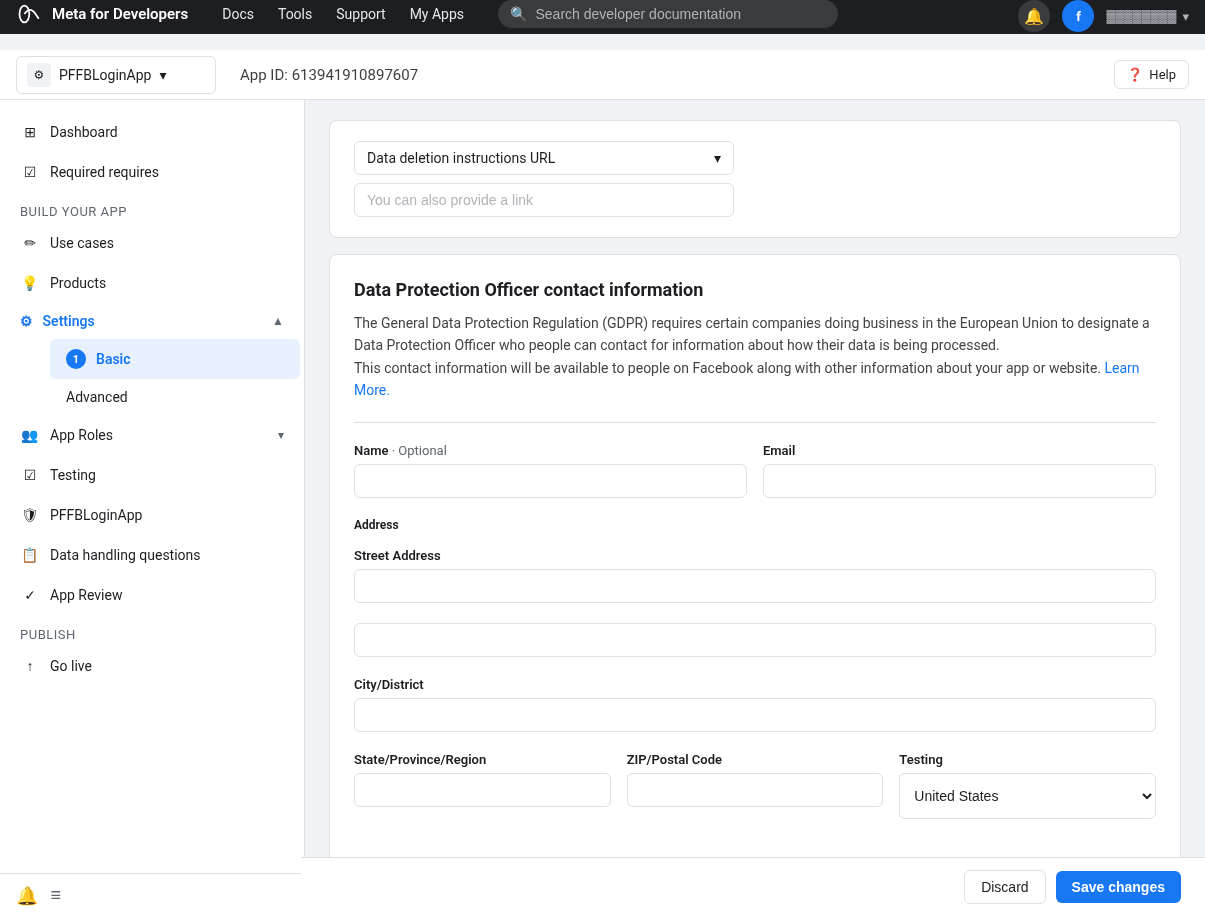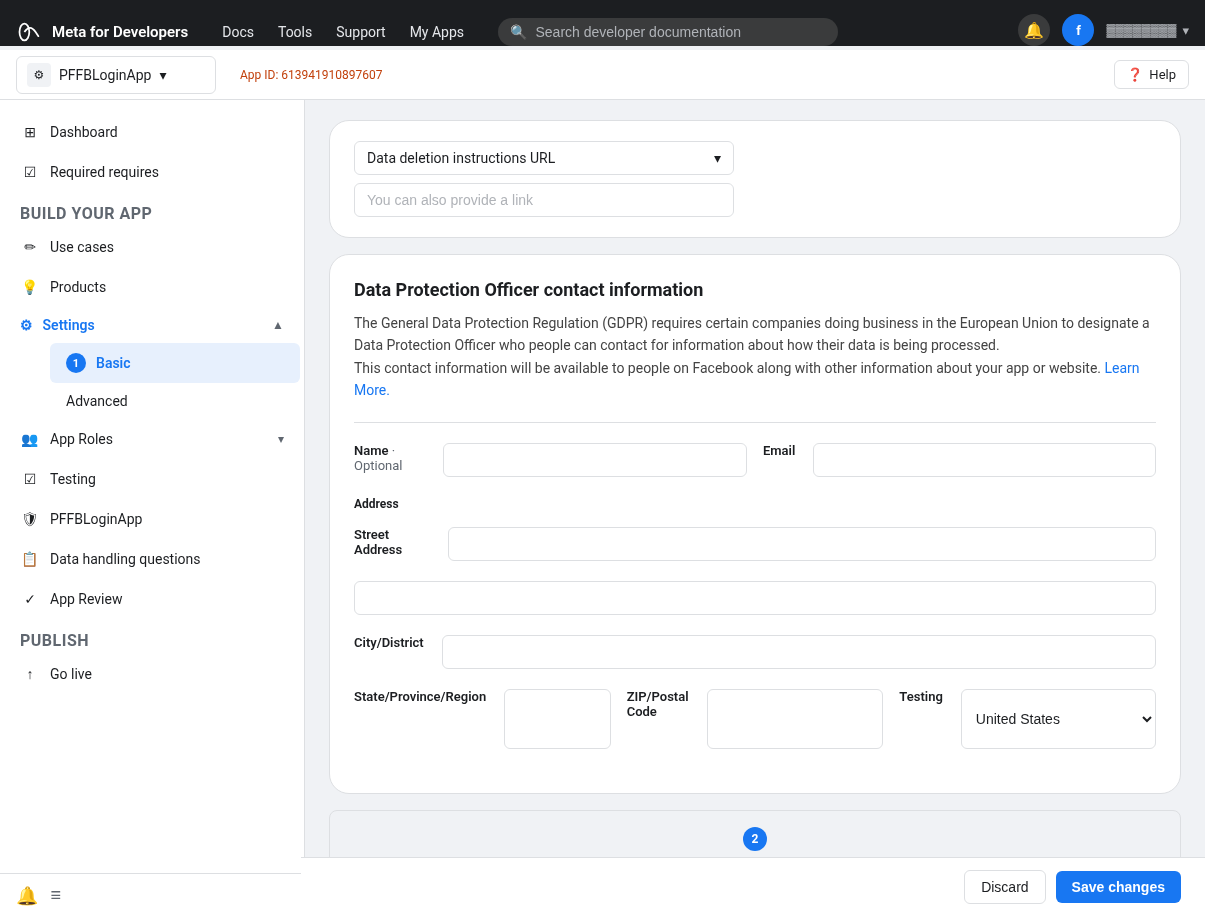--- a/index.html
+++ b/index.html
@@ -1,20 +1,20 @@
 <!DOCTYPE html>
 <html><head>
   <meta charset="utf-8">
   <style>
     * { box-sizing: border-box; margin: 0; padding: 0; }
     body { font-family: -apple-system, BlinkMacSystemFont, 'Segoe UI', Roboto, sans-serif; font-size: 14px; color: #1c1e21; background: #f0f2f5; }
 
     
     .topnav {
-      display: flex; align-items: flex-end; background: #1c1e21; height: 46px;
+      display: flex; align-items: flex-start; background: #1c1e21; height: 34px;
       padding: 0 16px; gap: 24px; position: fixed; top: 0; left: 0; right: 0; z-index: 100;
     }
     .topnav-logo { display: flex; align-items: center; gap: 8px; color: #fff; font-size: 15px; font-weight: 600; white-space: nowrap; }
     .topnav-logo svg { width: 28px; height: 28px; }
     .topnav-links { display: flex; gap: 4px; }
     .topnav-link { color: #e4e6ea; font-size: 14px; padding: 6px 10px; border-radius: 4px; cursor: pointer; text-decoration: none; }
     .topnav-search {
       flex: 1; max-width: 340px; display: flex; align-items: center;
       background: #3a3b3c; border-radius: 20px; padding: 6px 12px; gap: 8px;
     }
@@ -24,70 +24,70 @@
     .topnav-icon-btn { width: 32px; height: 32px; border-radius: 50%; background: #3a3b3c; display: flex; align-items: center; justify-content: center; cursor: pointer; color: #e4e6ea; font-size: 16px; }
     .topnav-avatar { width: 32px; height: 32px; border-radius: 50%; background: #1877f2; display: flex; align-items: center; justify-content: center; color: #fff; font-size: 13px; font-weight: bold; }
     .topnav-user { display: flex; align-items: center; gap: 6px; color: #e4e6ea; font-size: 13px; cursor: pointer; }
 
     
     .appbar {
       display: flex; align-items: center; background: #fff; border-bottom: 1px solid #dddfe2;
       height: 50px; padding: 0 16px; position: fixed; top: 50px; left: 0; right: 0; z-index: 99;
     }
     .appbar-select { display: flex; align-items: center; gap: 8px; border: 1px solid #dddfe2; border-radius: 6px; padding: 6px 10px; cursor: pointer; font-size: 14px; min-width: 200px; }
-    .appbar-appid { margin-left: 24px; color: #c2410c; font-size: 12px; }
+    .appbar-appid { margin-left: 24px; color: #404040; font-size: 15px; }
     .appbar-help { margin-left: auto; display: flex; align-items: center; gap: 6px; border: 1px solid #dddfe2; border-radius: 6px; padding: 6px 12px; cursor: pointer; font-size: 13px; color: #1c1e21; }
 
     
     .layout { display: flex; margin-top: 100px; min-height: calc(100vh - 100px); }
 
     
     .sidebar { width: 305px; background: #fff; border-right: 1px solid #dddfe2; padding: 12px 0; position: fixed; top: 100px; bottom: 0; overflow-y: auto; }
     .sidebar-item { display: flex; align-items: center; gap: 10px; padding: 10px 16px; cursor: pointer; color: #1c1e21; font-size: 14px; border-radius: 6px; margin: 0 4px; }
     .sidebar-item.active { background: #e7f0fd; color: #1877f2; font-weight: 600; }
     .sidebar-item .icon { width: 20px; height: 20px; display: flex; align-items: center; justify-content: center; flex-shrink: 0; color: inherit; }
-    .sidebar-section-label { font-size: 16px; font-weight: 700; color: #606770; padding: 12px 20px 4px; text-transform: uppercase; letter-spacing: 0.5px; }
+    .sidebar-section-label { font-size: 13px; font-weight: 400; color: #606770; padding: 12px 20px 4px; text-transform: uppercase; letter-spacing: 0.5px; }
     .sidebar-sub { padding-left: 46px; }
     .sidebar-sub .sidebar-item { font-size: 14px; margin: 0 4px; }
     .sidebar-badge { width: 20px; height: 20px; background: #1877f2; color: #fff; border-radius: 50%; font-size: 11px; font-weight: bold; display: flex; align-items: center; justify-content: center; flex-shrink: 0; }
     .sidebar-chevron { margin-left: auto; font-size: 12px; color: #606770; }
     .settings-item { display: flex; align-items: center; gap: 10px; padding: 10px 16px; cursor: pointer; color: #1877f2; font-weight: 600; font-size: 14px; border-radius: 6px; margin: 0 4px; }
     .settings-item .gear-icon { color: #1877f2; }
 
     
     .main { margin-left: 305px; flex: 1; padding: 20px 24px 80px; }
 
     
-    .card { background: #fff; border: 1px solid #dddfe2; border-radius: 20px; margin-bottom: 16px; overflow: hidden; }
+    .card { background: #fff; border: 1px solid #dddfe2; border-radius: 8px; margin-bottom: 16px; overflow: hidden; }
 
     
     .top-card-content { padding: 20px 24px; }
     .dropdown-select { display: flex; align-items: center; gap: 8px; border: 1px solid #dddfe2; border-radius: 6px; padding: 8px 12px; cursor: pointer; font-size: 14px; width: 380px; background: #fff; }
     .dropdown-select .chevron { margin-left: auto; }
     .text-input-field { width: 380px; border: 1px solid #dddfe2; border-radius: 6px; padding: 8px 12px; font-size: 14px; color: #606770; margin-top: 8px; outline: none; }
     .text-input-field::placeholder { color: #b0b3b8; }
 
     
     .dpo-card { padding: 24px; }
     .dpo-title { font-size: 18px; font-weight: 700; color: #1c1e21; margin-bottom: 12px; }
     .dpo-desc { font-size: 14px; color: #444; line-height: 1.6; margin-bottom: 0; }
     .dpo-desc a { color: #1877f2; text-decoration: none; }
 
     .form-divider { border: none; border-top: 1px solid #dddfe2; margin: 20px 0; }
     .form-row { display: flex; gap: 16px; margin-bottom: 20px; }
-    .form-group { display: flex; flex-direction: row; gap: 18px; flex: 1; }
+    .form-group { display: flex; flex-direction: column; gap: 6px; flex: 1; }
     .form-group.full { flex: 1 1 100%; }
     .form-label { font-size: 13px; font-weight: 600; color: #1c1e21; }
     .form-label .optional { font-weight: 400; color: #606770; }
     .form-input { border: 1px solid #dddfe2; border-radius: 6px; padding: 8px 10px; font-size: 14px; outline: none; width: 100%; color: #1c1e21; background: #fff; }
 
     .address-title { font-size: 12px; font-weight: 700; color: #1c1e21; margin-bottom: 16px; }
 
     
-    .country-select { border: 1px solid #dddfe2; border-radius: 6px; padding: 20px 10px; font-size: 14px; outline: none; width: 100%; color: #1c1e21; background: #fff; cursor: pointer; }
+    .country-select { border: 1px solid #dddfe2; border-radius: 6px; padding: 13px 10px; font-size: 14px; outline: none; width: 100%; color: #1c1e21; background: #fff; cursor: pointer; }
 
     
     .add-platform-bar { background: #f0f2f5; border: 1px solid #dddfe2; border-radius: 8px; padding: 16px 24px; display: flex; align-items: center; justify-content: center; gap: 10px; cursor: pointer; margin-bottom: 16px; }
     .add-platform-badge { width: 24px; height: 24px; background: #1877f2; color: #fff; border-radius: 50%; font-size: 12px; font-weight: bold; display: flex; align-items: center; justify-content: center; }
 
     
     .footer-actions { position: fixed; bottom: 0; left: 301px; right: 0; background: #fff; border-top: 1px solid #dddfe2; padding: 12px 24px; display: flex; align-items: center; justify-content: flex-end; gap: 10px; z-index: 98; }
     .btn-discard { padding: 8px 16px; border: 1px solid #dddfe2; border-radius: 6px; background: #fff; font-size: 14px; cursor: pointer; color: #1c1e21; }
     .btn-save { padding: 8px 16px; border: none; border-radius: 6px; background: #1877f2; color: #fff; font-size: 14px; font-weight: 600; cursor: pointer; }
 

